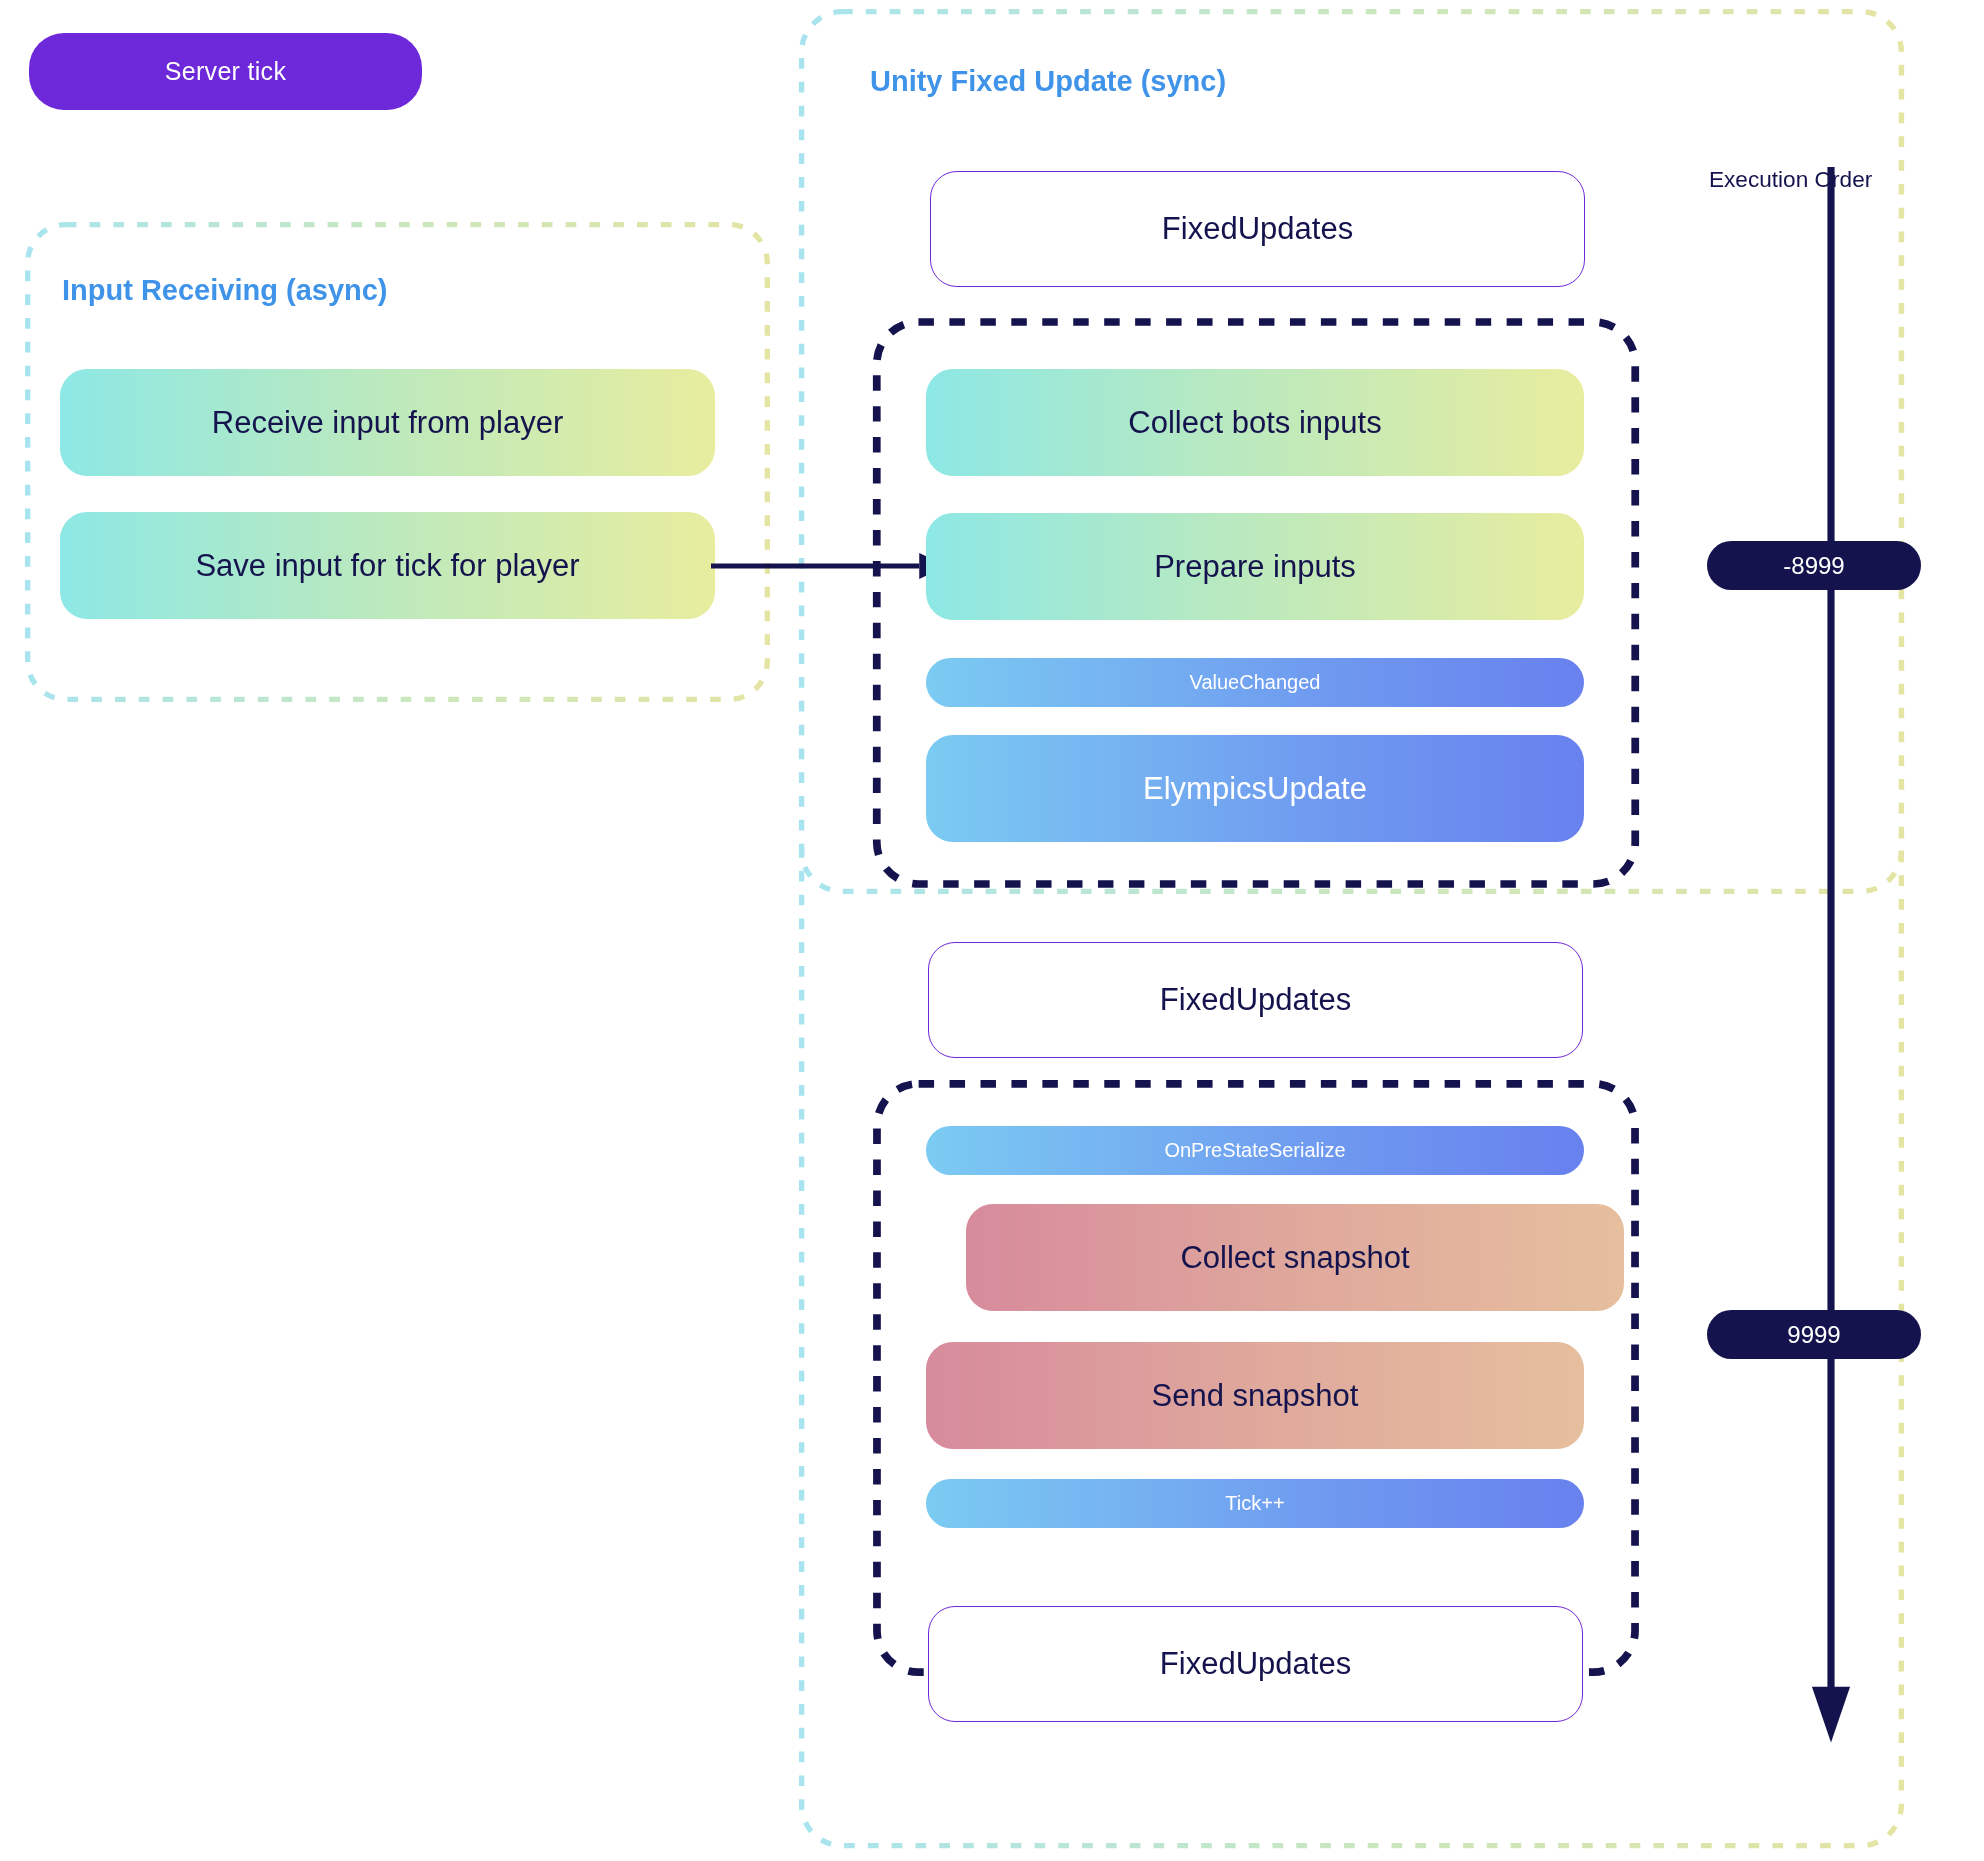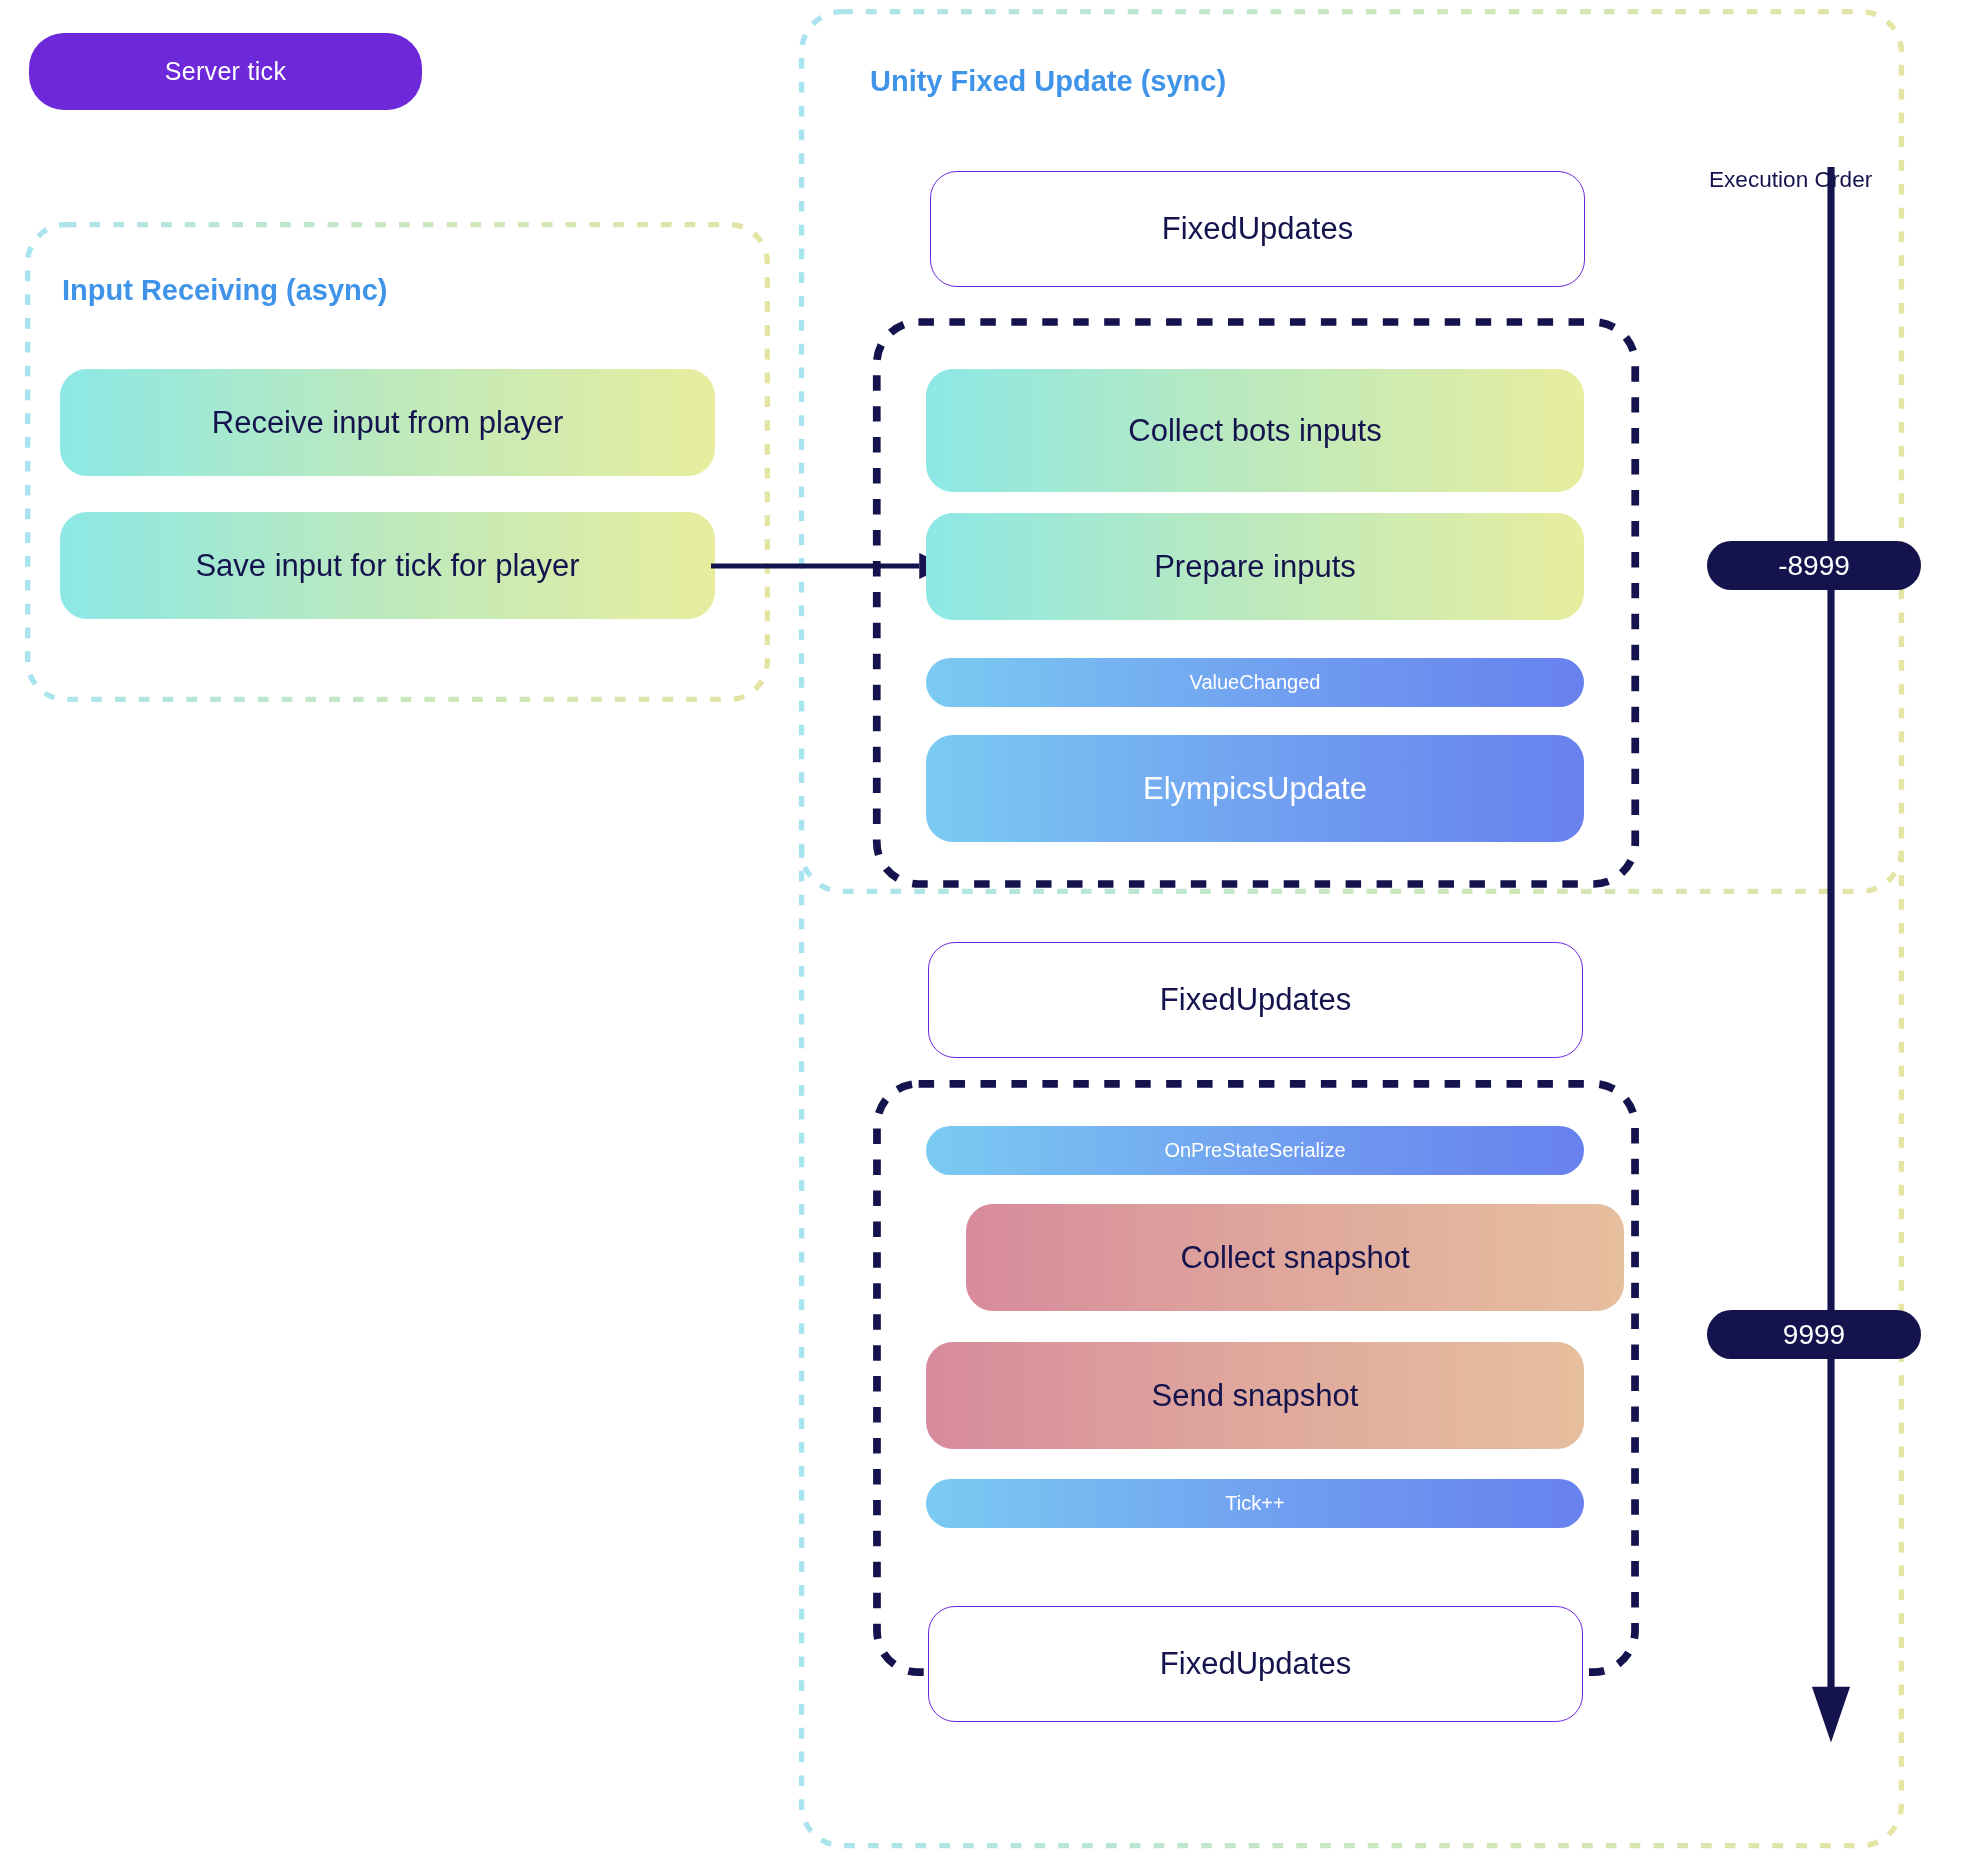--- a/index.html
+++ b/index.html
@@ -101,21 +101,21 @@
   }
   .exec-badge {
     position: absolute;
     height: 49px;
     border-radius: 24.4px;
     background: #14134d;
     color: #ffffff;
     display: flex;
     align-items: center;
     justify-content: center;
-    font-size: 28px;
+    font-size: 24px;
     z-index: 3;
   }
 </style>
 </head>
 <body>
 
 <div id="stage">
 
   <div class="server-tick">Server tick</div>
 
@@ -173,21 +173,21 @@
   </div>
 
   <div class="outline-box" style="left:930px; top:171px; width:655px; height:116px;">FixedUpdates</div>
 
   <div class="svgframe" style="left:872px; top:317px; width:768px; height:572px;">
     <svg width="768" height="572" viewBox="0 0 1290 960" xmlns="http://www.w3.org/2000/svg">
       <rect x="8" y="8" width="1274" height="944" rx="70" ry="70" fill="none" stroke="#14134d" stroke-width="13" stroke-dasharray="26 26" stroke-linecap="butt"></rect>
     </svg>
   </div>
 
-  <div class="bar bar-lime" style="left:926px; top:369px; width:658px; height:123px;">Collect bots inputs</div>
+  <div class="bar bar-lime" style="left:926px; top:369px; width:658px; height:107px;">Collect bots inputs</div>
 
   <div class="bar bar-lime" style="left:926px; top:513px; width:658px; height:107px;">Prepare inputs</div>
 
   <div class="bar bar-blue bar-blue-small" style="left:926px; top:658px; width:658px; height:49px;">ValueChanged</div>
 
   <div class="bar bar-blue bar-blue-big" style="left:926px; top:735px; width:658px; height:107px;">ElympicsUpdate</div>
 
   <div class="outline-box" style="left:928px; top:942px; width:655px; height:116px;">FixedUpdates</div>
 
   <div class="svgframe" style="left:872px; top:1079px; width:768px; height:598px;">

